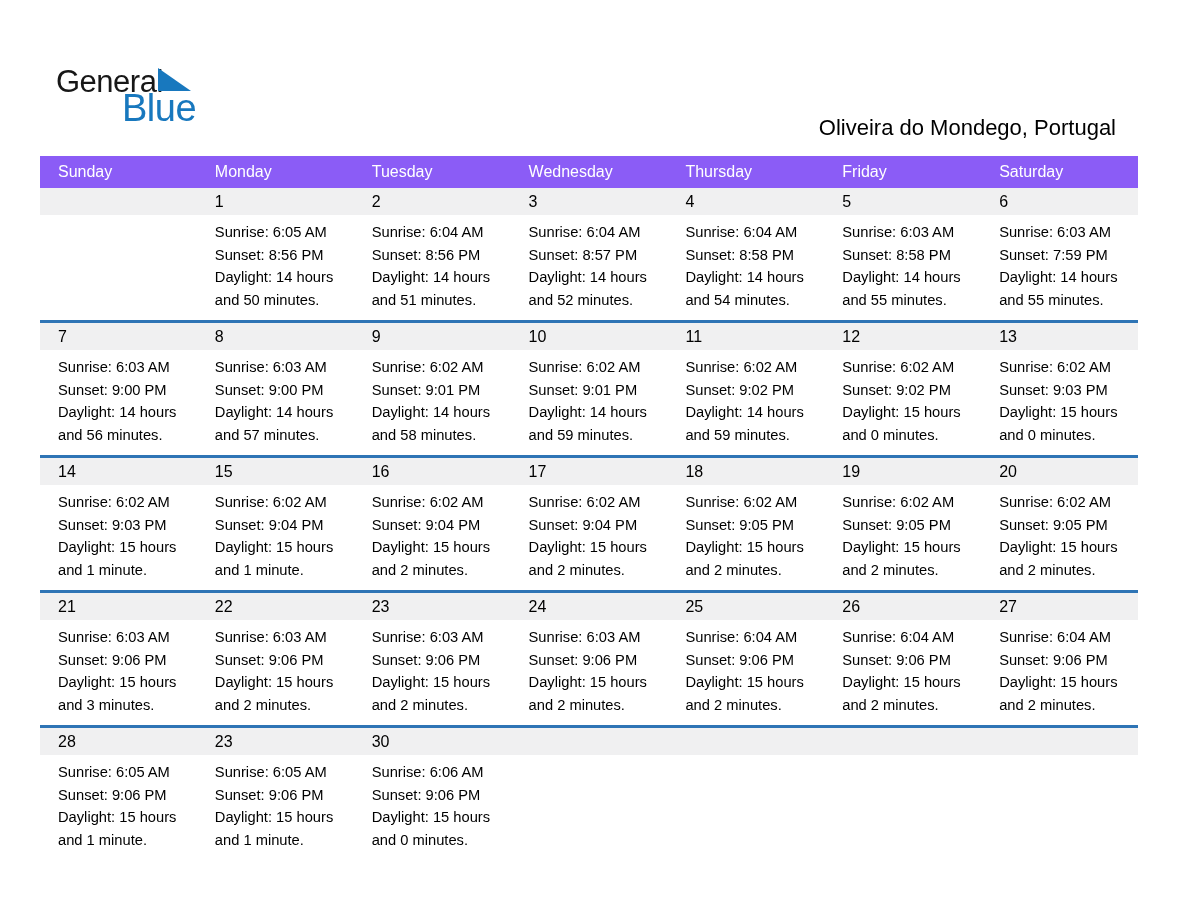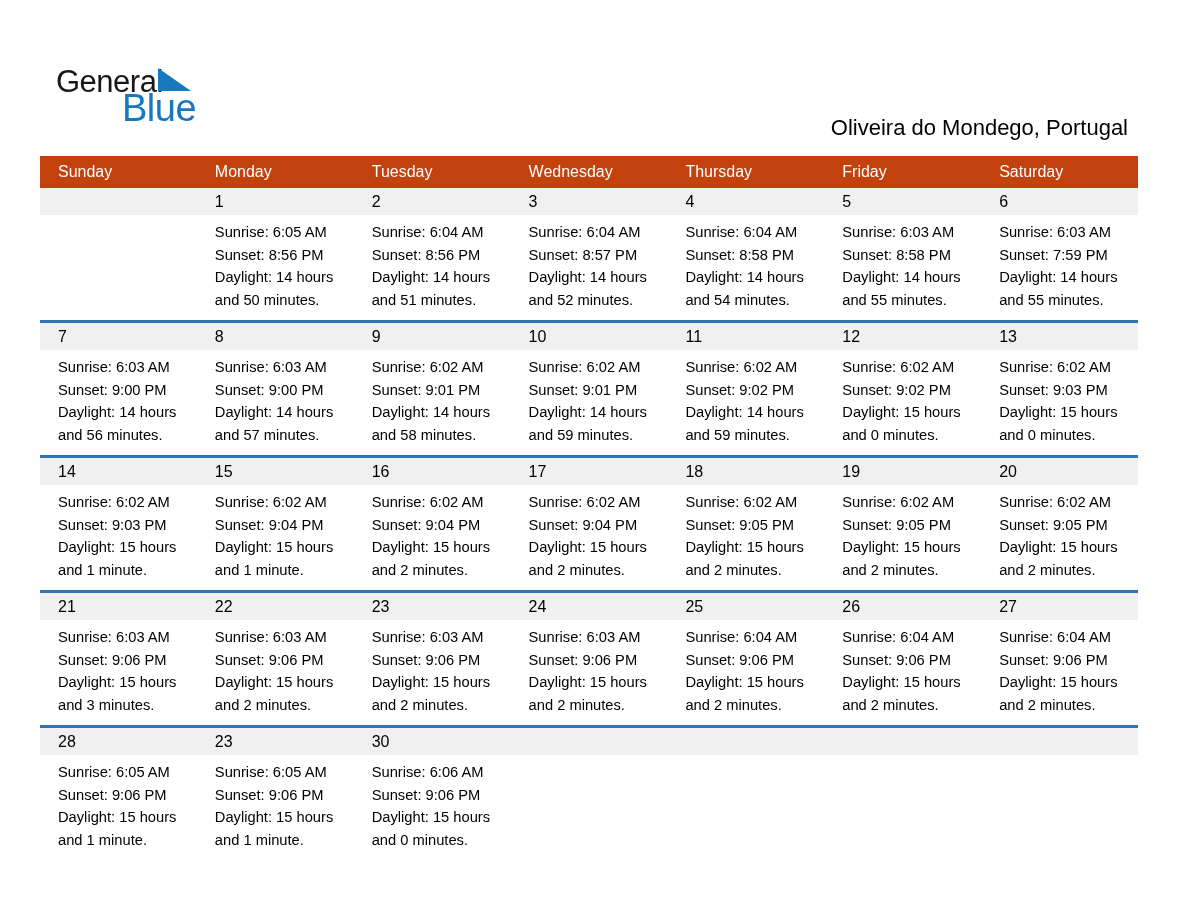--- a/index.html
+++ b/index.html
@@ -47,37 +47,37 @@
     position: absolute;
     top: 56px;
     right: 60px;
     font-size: 37px;
     text-align: right;
     white-space: nowrap;
   }
   .title-location {
     position: absolute;
     top: 115px;
-    right: 60px;
+    right: 72px;
     font-size: 22px;
     text-align: left;
     white-space: nowrap;
   }
 
   
   .calendar {
     position: absolute;
     top: 156px;
     left: 40px;
     width: 1098px;
   }
   .weekday-header {
     display: grid;
     grid-template-columns: repeat(7, 1fr);
-    background: #c2410c;
+    background: #8b5cf6;
     height: 32px;
     align-items: center;
   }
   .weekday-header .wd {
     color: #ffffff;
     font-size: 16px;
     padding-left: 18px;
     overflow: hidden;
     white-space: nowrap;
   }

